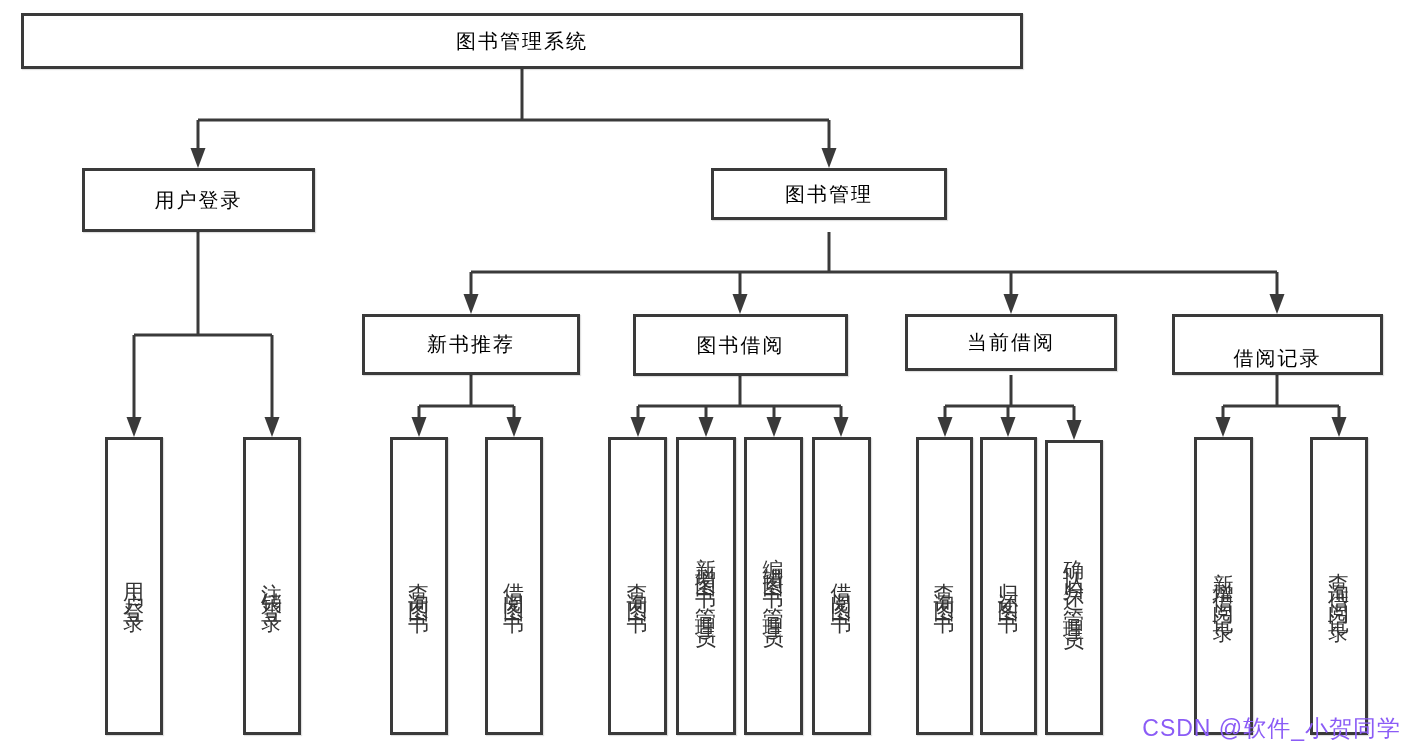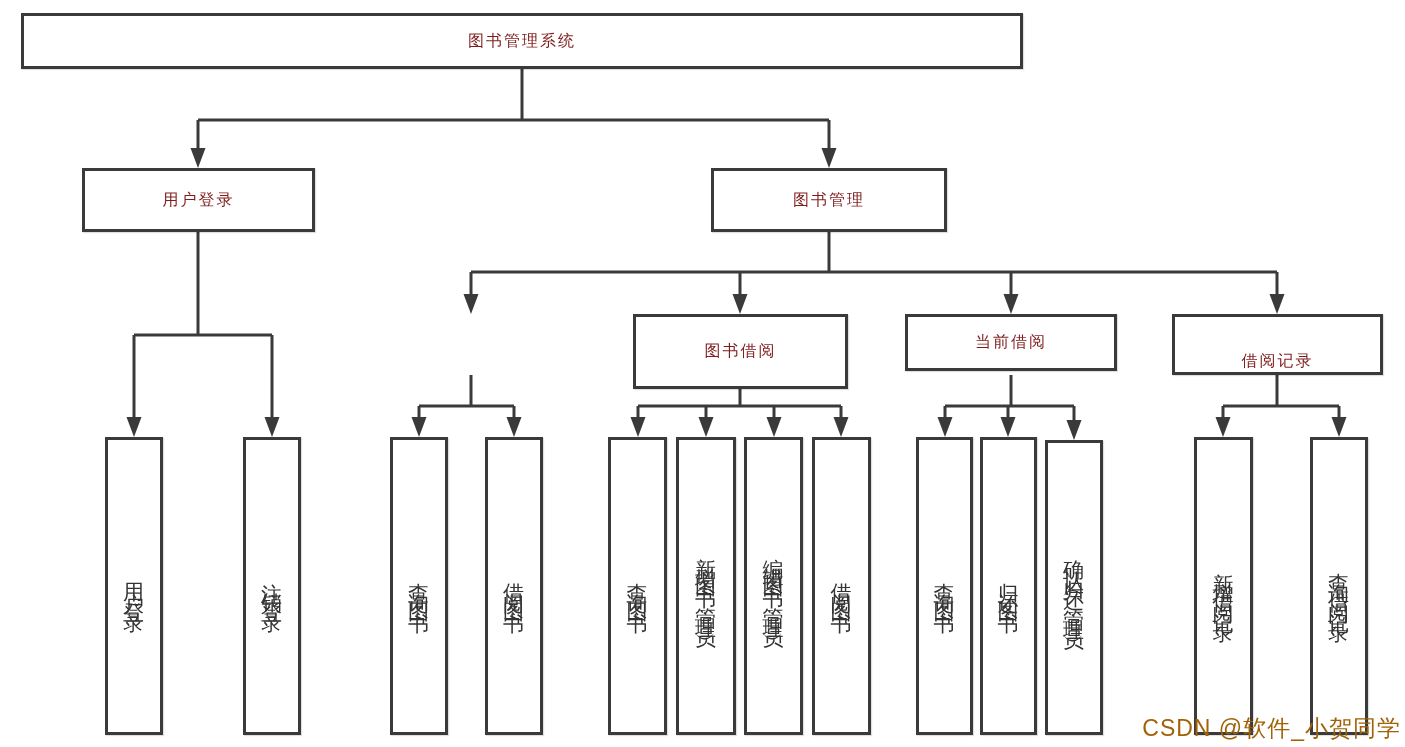--- a/index.html
+++ b/index.html
@@ -21,39 +21,39 @@
     position: absolute;
     box-sizing: border-box;
     background: #ffffff;
     border: 3px solid #3a3a3a;
     display: flex;
     align-items: center;
     justify-content: center;
     box-shadow: 1px 1px 1px rgba(0,0,0,0.12);
   }
   .hnode span {
-    font-size: 16px;
+    font-size: 20px;
     letter-spacing: 2px;
     white-space: nowrap;
-    color: #7f1d1d;
+    color: #000000;
   }
   .vnode span {
     writing-mode: vertical-rl;
     font-size: 21px;
     letter-spacing: 10px;
     line-height: 1;
     color: #333333;
   }
   .watermark {
     position: absolute;
     right: 4px;
     top: 713px;
     font-size: 23px;
     letter-spacing: 1px;
-    color: #a16207;
+    color: #8b5cf6;
     white-space: nowrap;
     z-index: 5;
   }
 </style>
 </head>
 <body>
 
 <div id="canvas">
 
   <svg id="wires" width="1405" height="747">
@@ -111,25 +111,28 @@
       <polygon points="1331.5,417 1346.5,417 1339,437" fill="#3a3a3a"></polygon>
     </svg>
 
   <div class="node hnode" style="left:21px; top:13px; width:1002px; height:56px;">
     <span>图书管理系统</span>
   </div>
 
   <div class="node hnode" style="left:82px; top:168px; width:233px; height:64px;">
     <span>用户登录</span>
   </div>
-  <div class="node hnode" style="left:711px; top:168px; width:236px; height:64px;font-family:Liberation Serif, serif;">
+  <div class="node hnode" style="left:711px; top:168px; width:236px; height:52px;font-family:Liberation Serif, serif;">
     <span>图书管理</span>
   </div>
 
-  <div class="node hnode" style="left:633px; top:314px; width:215px; height:75px;">
+  <div class="node hnode" style="left:362px; top:314px; width:218px; height:61px;">
+    <span>新书推荐</span>
+  </div>
+  <div class="node hnode" style="left:633px; top:314px; width:215px; height:62px;">
     <span>图书借阅</span>
   </div>
   <div class="node hnode" style="left:905px; top:314px; width:212px; height:57px;">
     <span>当前借阅</span>
   </div>
   <div class="node hnode" style="left:1172px; top:314px; width:211px; height:61px;align-items:flex-end;">
     <span>借阅记录</span>
   </div>
 
   <div class="node vnode" style="left:105px; top:437px; width:58px; height:298px;">

